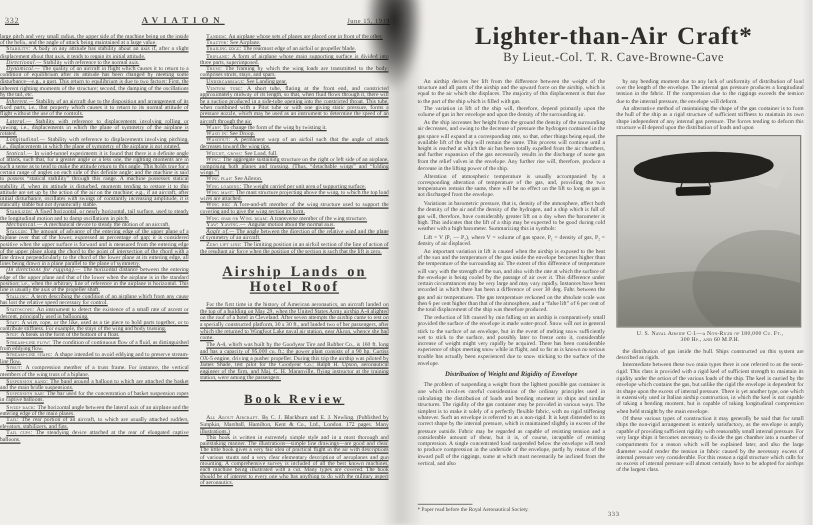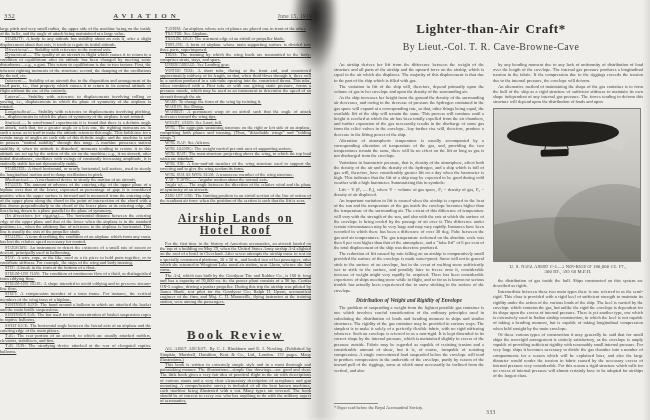--- a/index.html
+++ b/index.html
@@ -30,24 +30,24 @@
 
   p.cont{margin:0;text-indent:0;}
   p.entry{margin:0;text-indent:5px;}
   p.para{margin:0 0 1px 0;text-indent:5px;}
   .term{letter-spacing:.2px;}
   .term.sc{font-variant:small-caps;}
   .term.it{font-style:italic;}
 
   h2.arthead{font-size:11.5px;line-height:12px;font-weight:bold;text-align:center;
     letter-spacing:1.6px;margin:9px 0 5px 0;color:#37352f;word-spacing:2px;}
-  h2.bookhead{font-size:13px;line-height:12px;font-weight:bold;text-align:center;
-    letter-spacing:2.2px;margin:25px 0 5px 0;color:#37352f;}
-
-  h1.title{font-size:13px;line-height:18px;font-weight:bold;text-align:center;
+  h2.bookhead{font-size:10px;line-height:12px;font-weight:bold;text-align:center;
+    letter-spacing:2.2px;margin:10px 0 5px 0;color:#37352f;}
+
+  h1.title{font-size:20px;line-height:18px;font-weight:bold;text-align:center;
     margin:16px 0 3px 0;letter-spacing:.6px;color:#2f2d28;word-spacing:2px;}
   .byline{font-size:10px;text-align:center;margin:0 0 10px 0;color:#45433e;letter-spacing:.4px;}
 
   h3.secthead{font-size:5.4px;line-height:6px;font-weight:bold;font-style:italic;
     text-align:center;margin:4px 0 2.5px 0;color:#3c3a35;}
 
   .fnblock{position:absolute;left:0;bottom:0;width:150px;background:transparent;}
   .fnrule{width:44px;height:1px;background:#8f8d87;margin-bottom:1.5px;}
   .footnote{font-size:4.3px;line-height:5px;text-align:left;color:#4a4843;}
 

